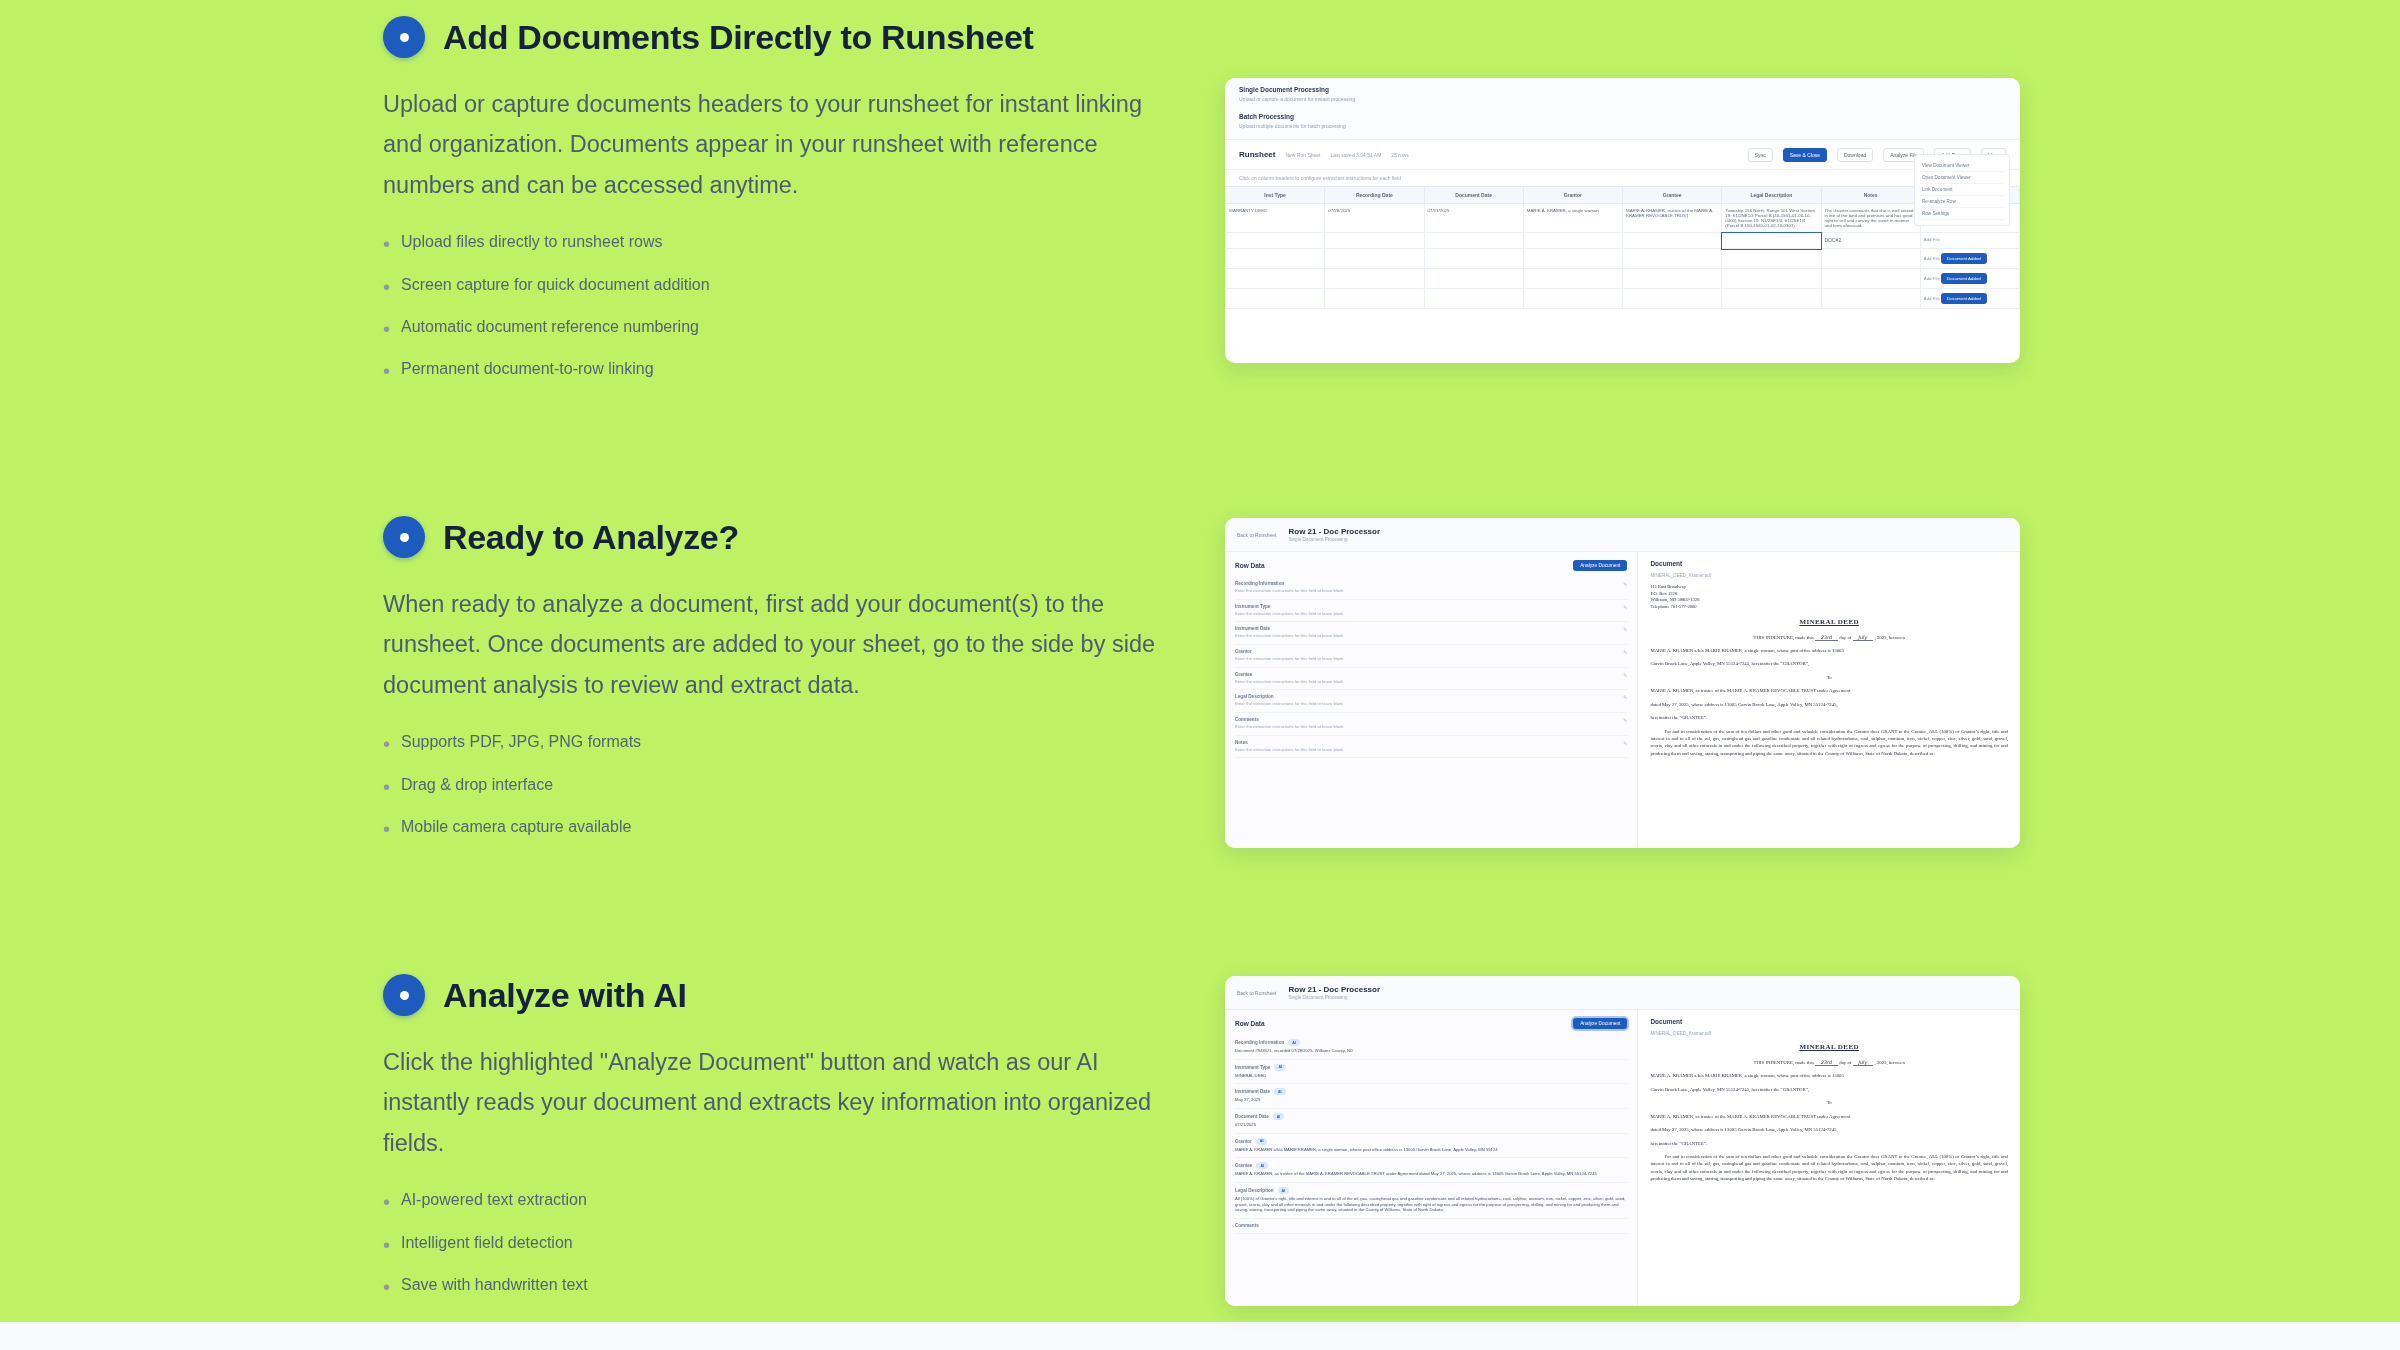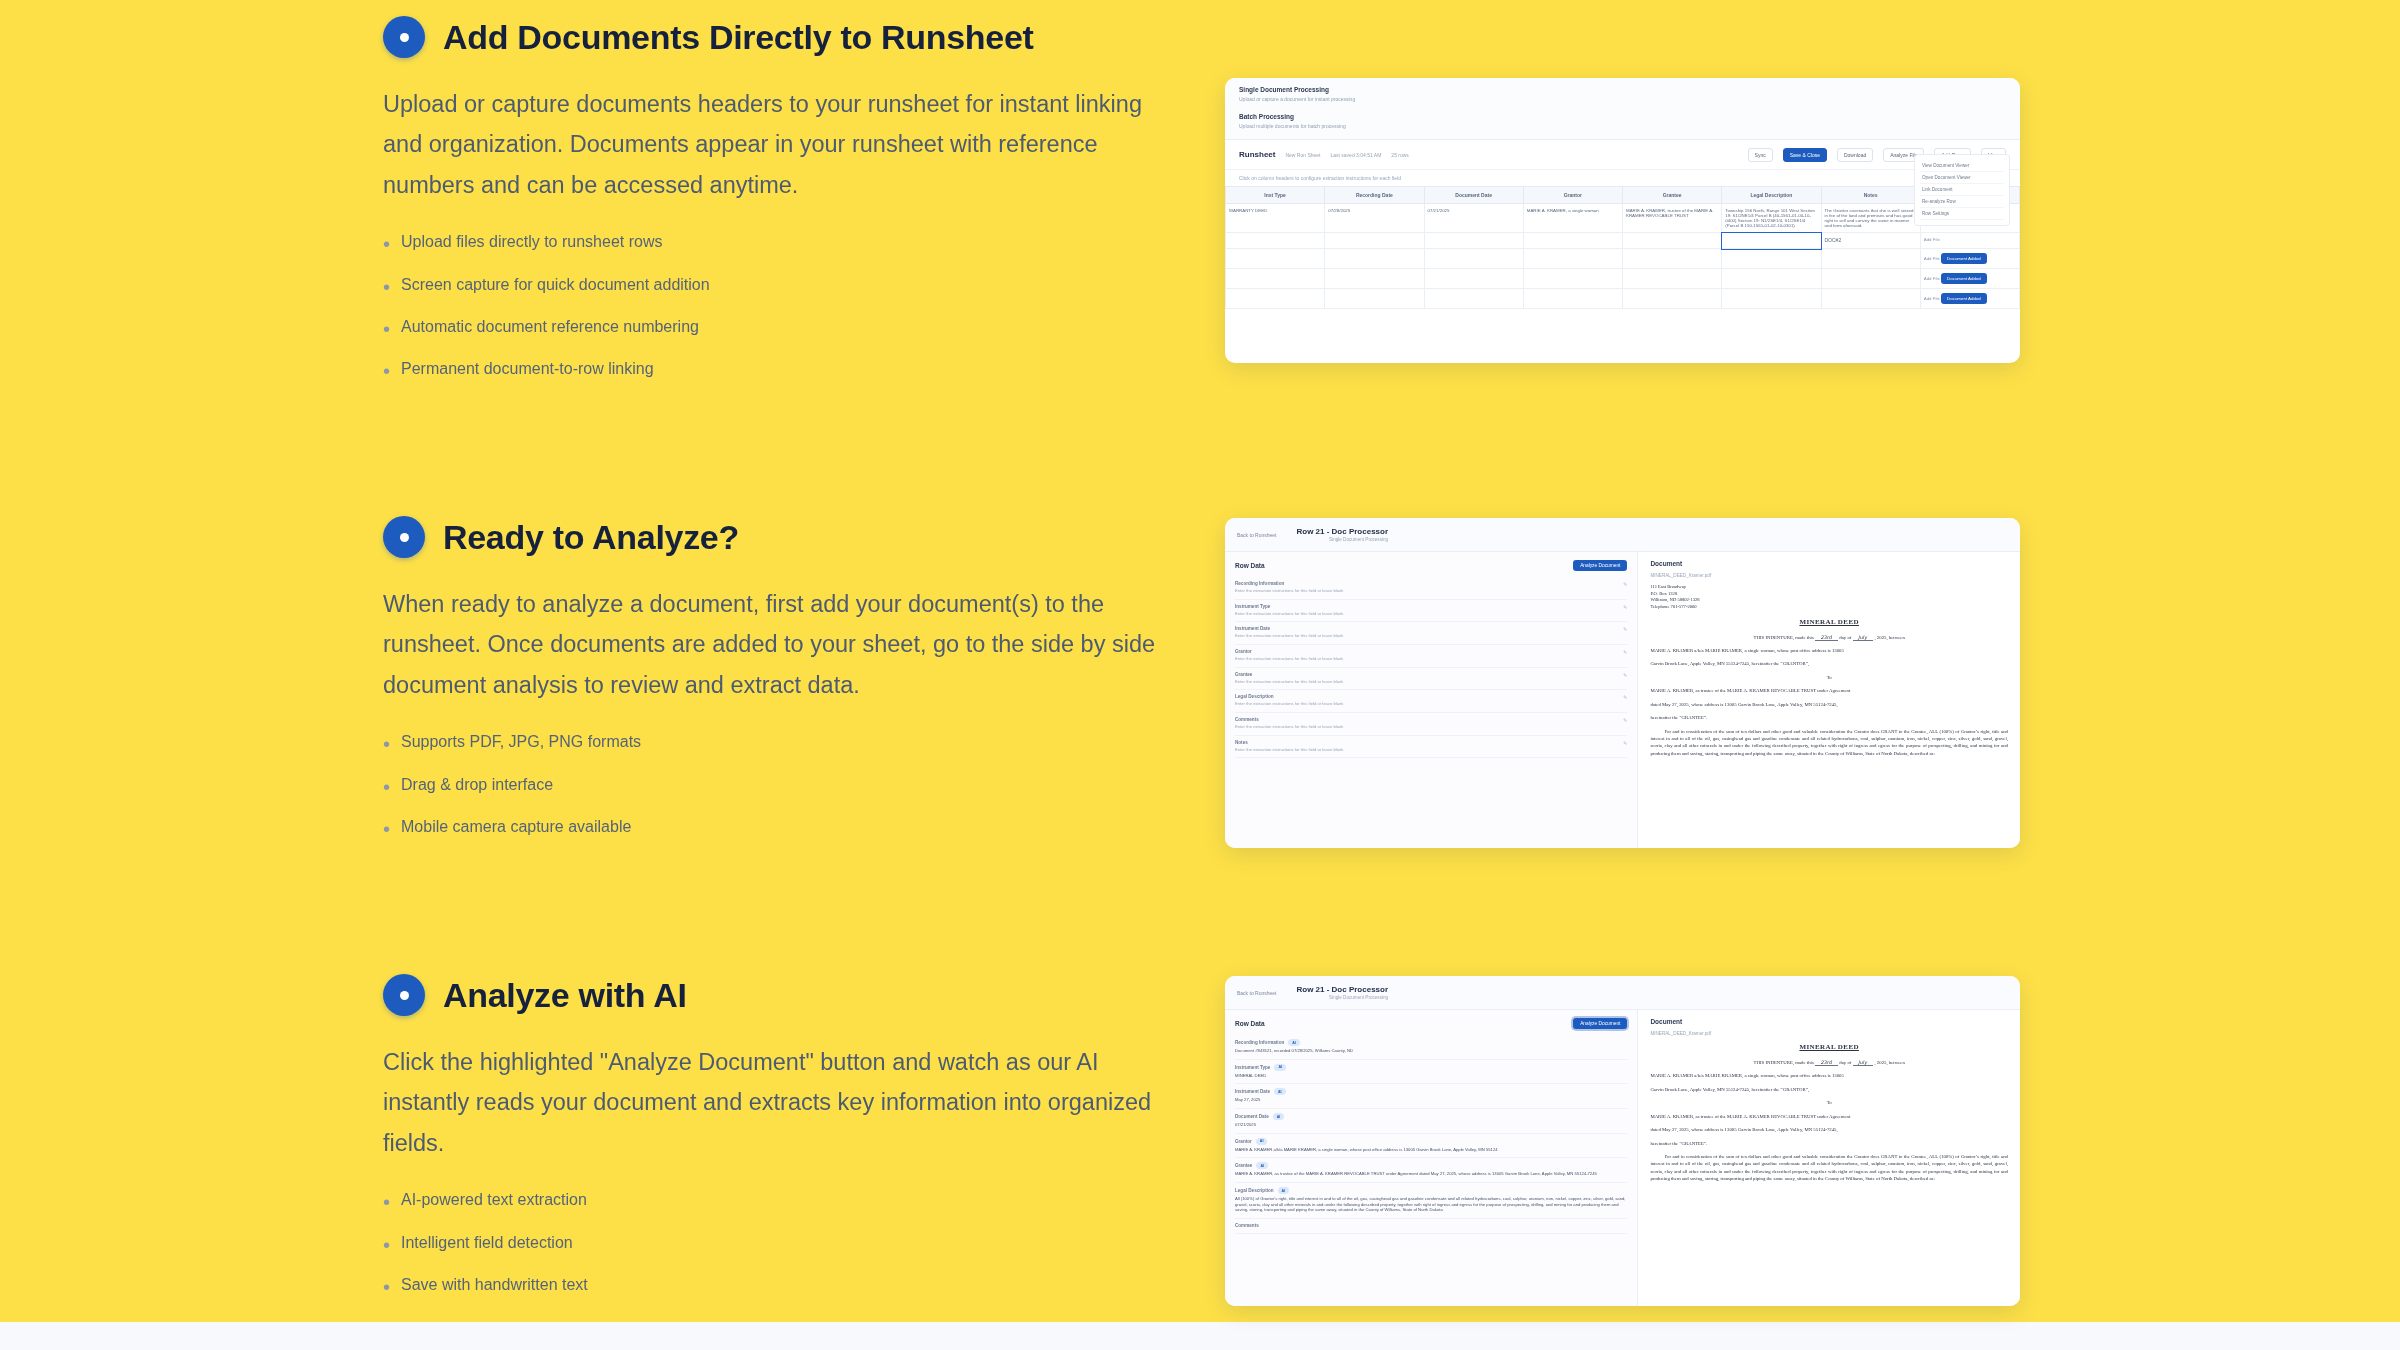--- a/index.html
+++ b/index.html
@@ -6,21 +6,21 @@
   html, body {
     margin: 0; padding: 0;
     width: 2400px; height: 1350px;
     background: #f7f9fc;
     font-family: "Liberation Sans", sans-serif;
     overflow: hidden;
   }
   .page {
     position: relative;
     width: 2400px; height: 1322px;
-    background: #fde047;
+    background: #bef264;
   }
 
   
   .section {
     position: absolute;
     left: 0; width: 2400px;
   }
   .sec-left {
     position: absolute;
     left: 383px;
@@ -138,21 +138,21 @@
     background: #fff; border: 1px solid #e7ebf3; border-radius: 4px;
     padding: 5px; font-size: 4.6px; color: #6e7b92;
   }
   .s1 .sidepanel div { padding: 3px 2px; border-bottom: 1px solid #f1f4f9; }
 
   
   .s2 { width: 795px; height: 330px; }
   .s3 { width: 795px; height: 330px; }
   .dp-top {
     height: 34px; background: #fafbfe; border-bottom: 1px solid #e9edf4;
-    display: flex; align-items: center; gap: 20px; padding: 0 12px; text-align: right;
+    display: flex; align-items: center; gap: 12px; padding: 0 12px;
   }
   .dp-back { font-size: 5px; color: #7c889e; }
   .dp-title { font-size: 8px; font-weight: bold; color: #23304a; }
   .dp-sub { font-size: 4.6px; color: #9aa6bb; }
   .dp-body { display: flex; height: calc(100% - 34px); justify-content: center; }
   .dp-left {
     width: 52%; background: #fcfcfe; border-right: 1px solid #e9edf4;
     padding: 8px 10px; position: relative;
   }
   .dp-right { width: 48%; background: #ffffff; padding: 8px 12px; position: relative; }

